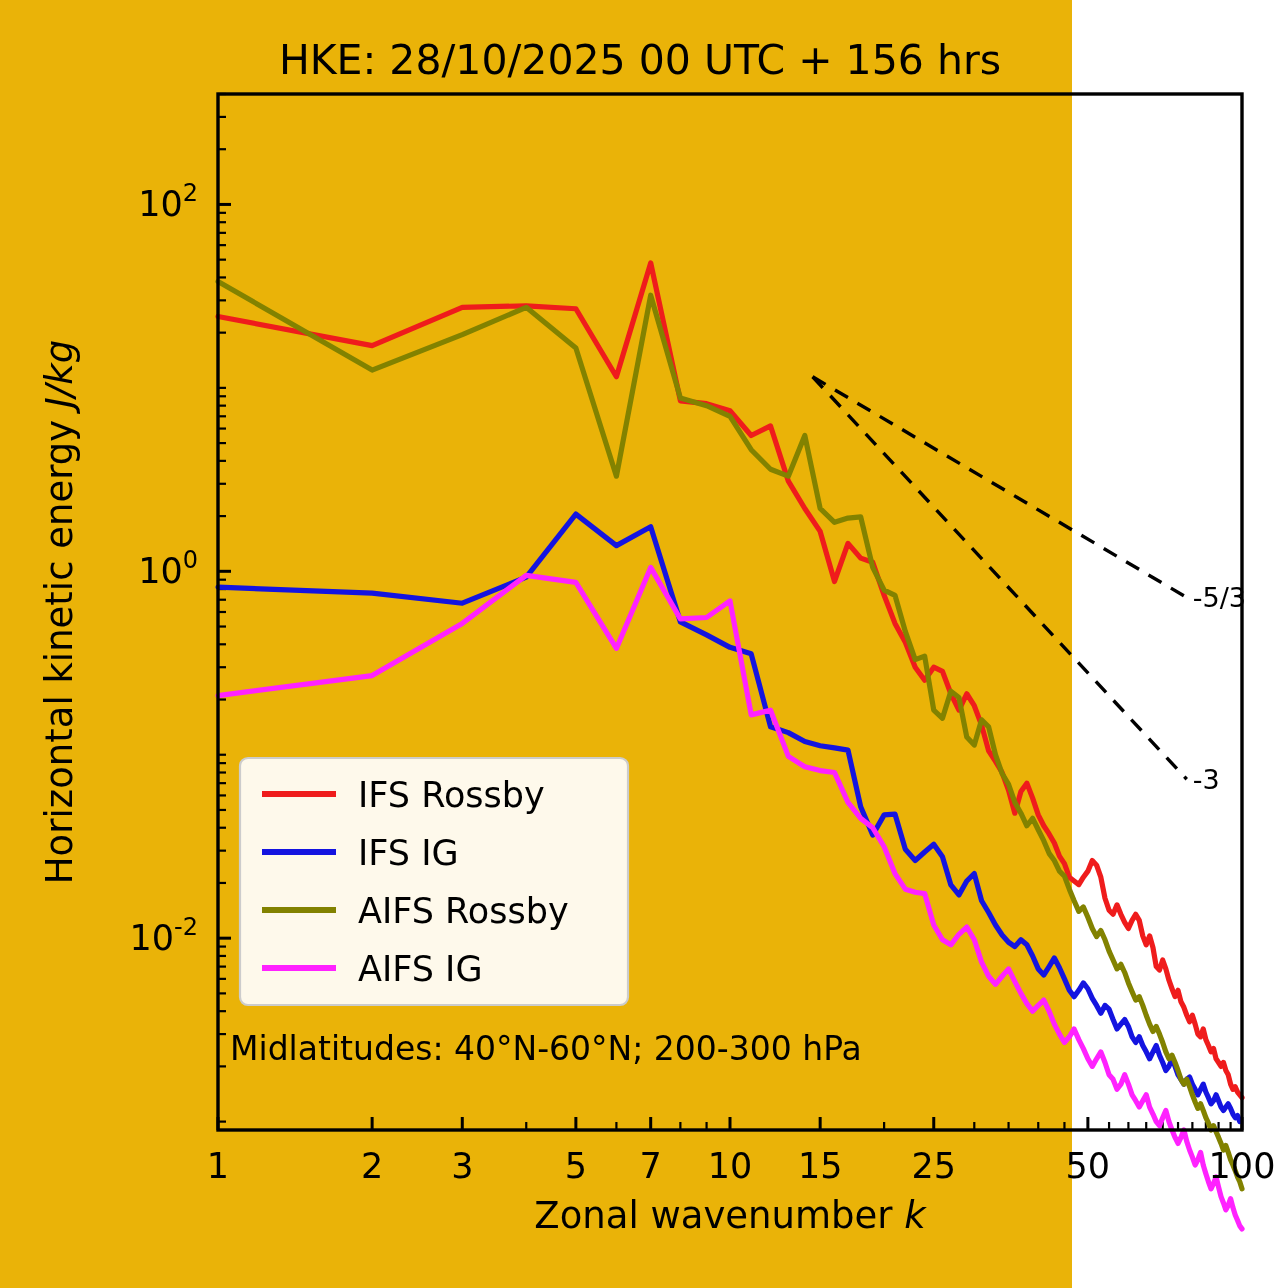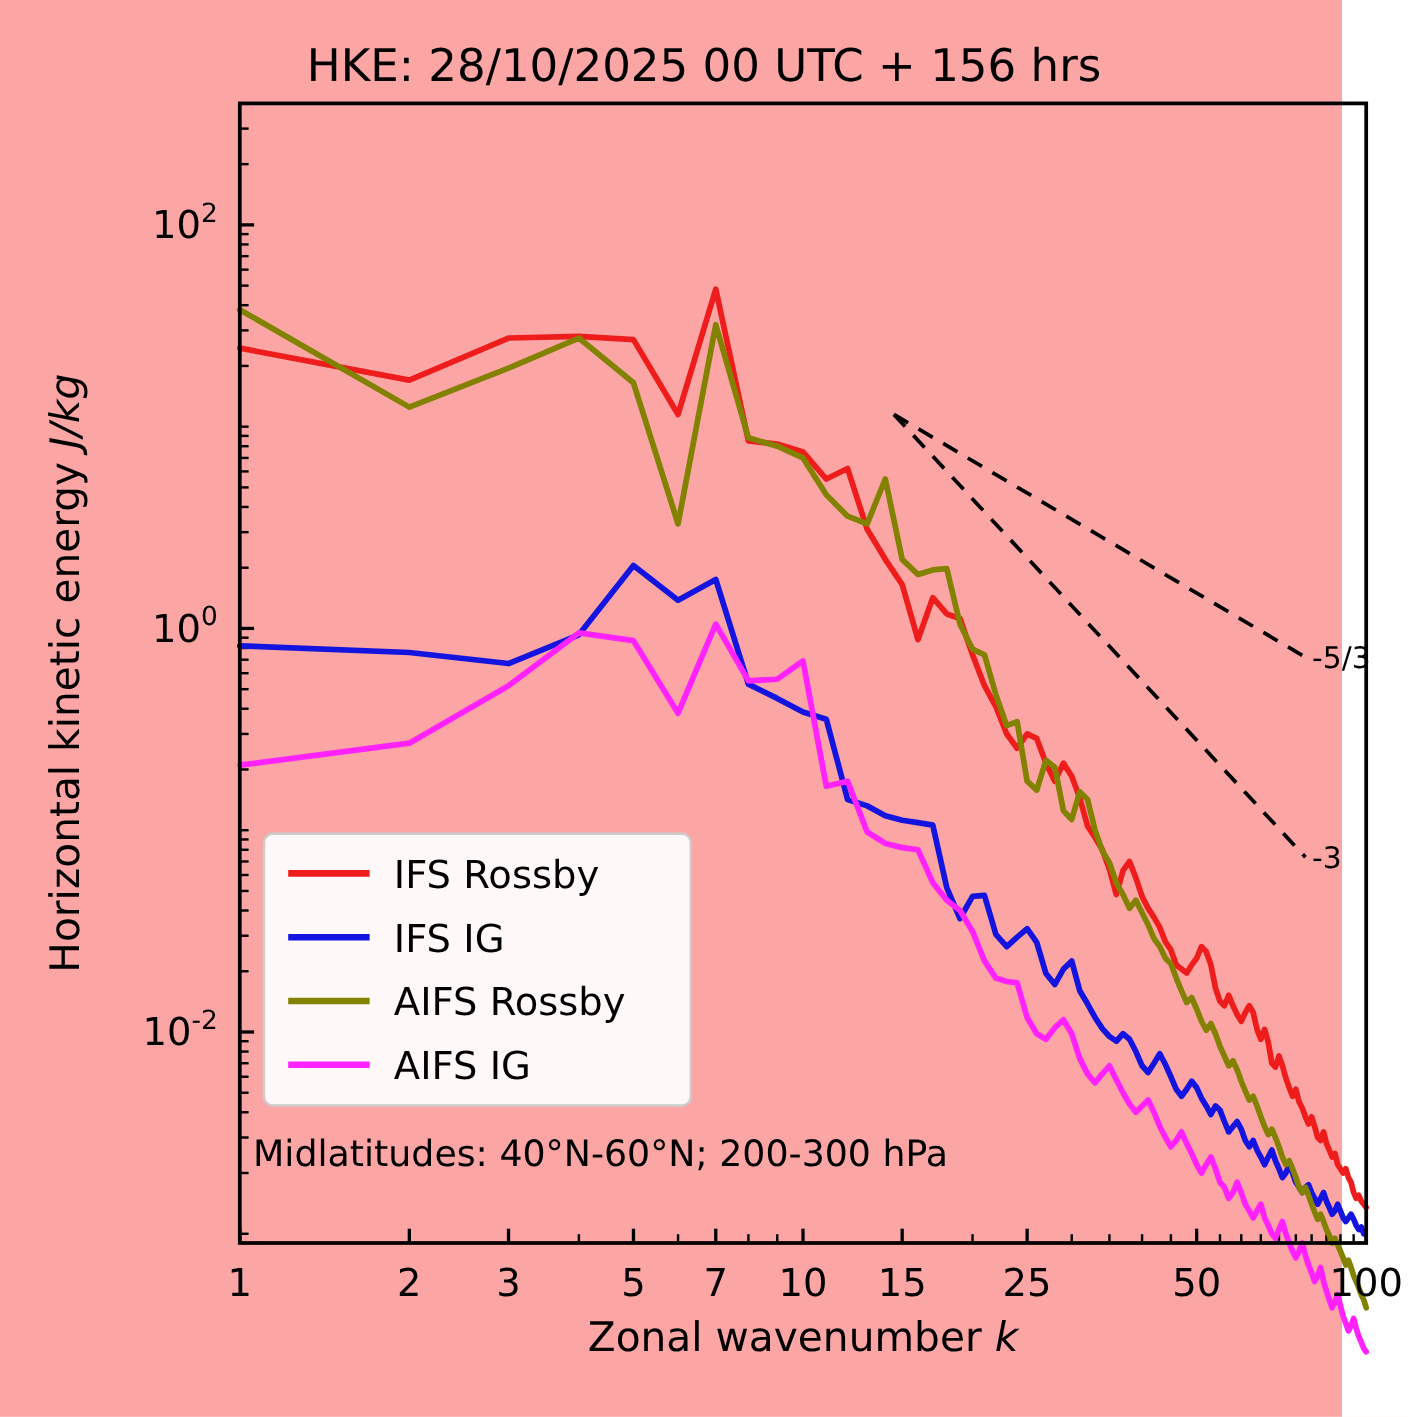--- a/index.html
+++ b/index.html
@@ -9,23 +9,23 @@
   }
   body {
     width: 1280px;
     height: 1288px;
     font-family: "DejaVu Sans", sans-serif;
     color: #000000;
     overflow: hidden;
   }
   #figure {
     position: relative;
-    width: 1220px;
+    width: 1072px;
     height: 1288px;
-    background: #fca5a5;
+    background: #eab308;
   }
   #chart-title {
     position: absolute;
     left: 0;
     top: 36px;
     width: 1280px;
     text-align: center;
     font-size: 41px;
     line-height: 48px;
     color: #000000;

